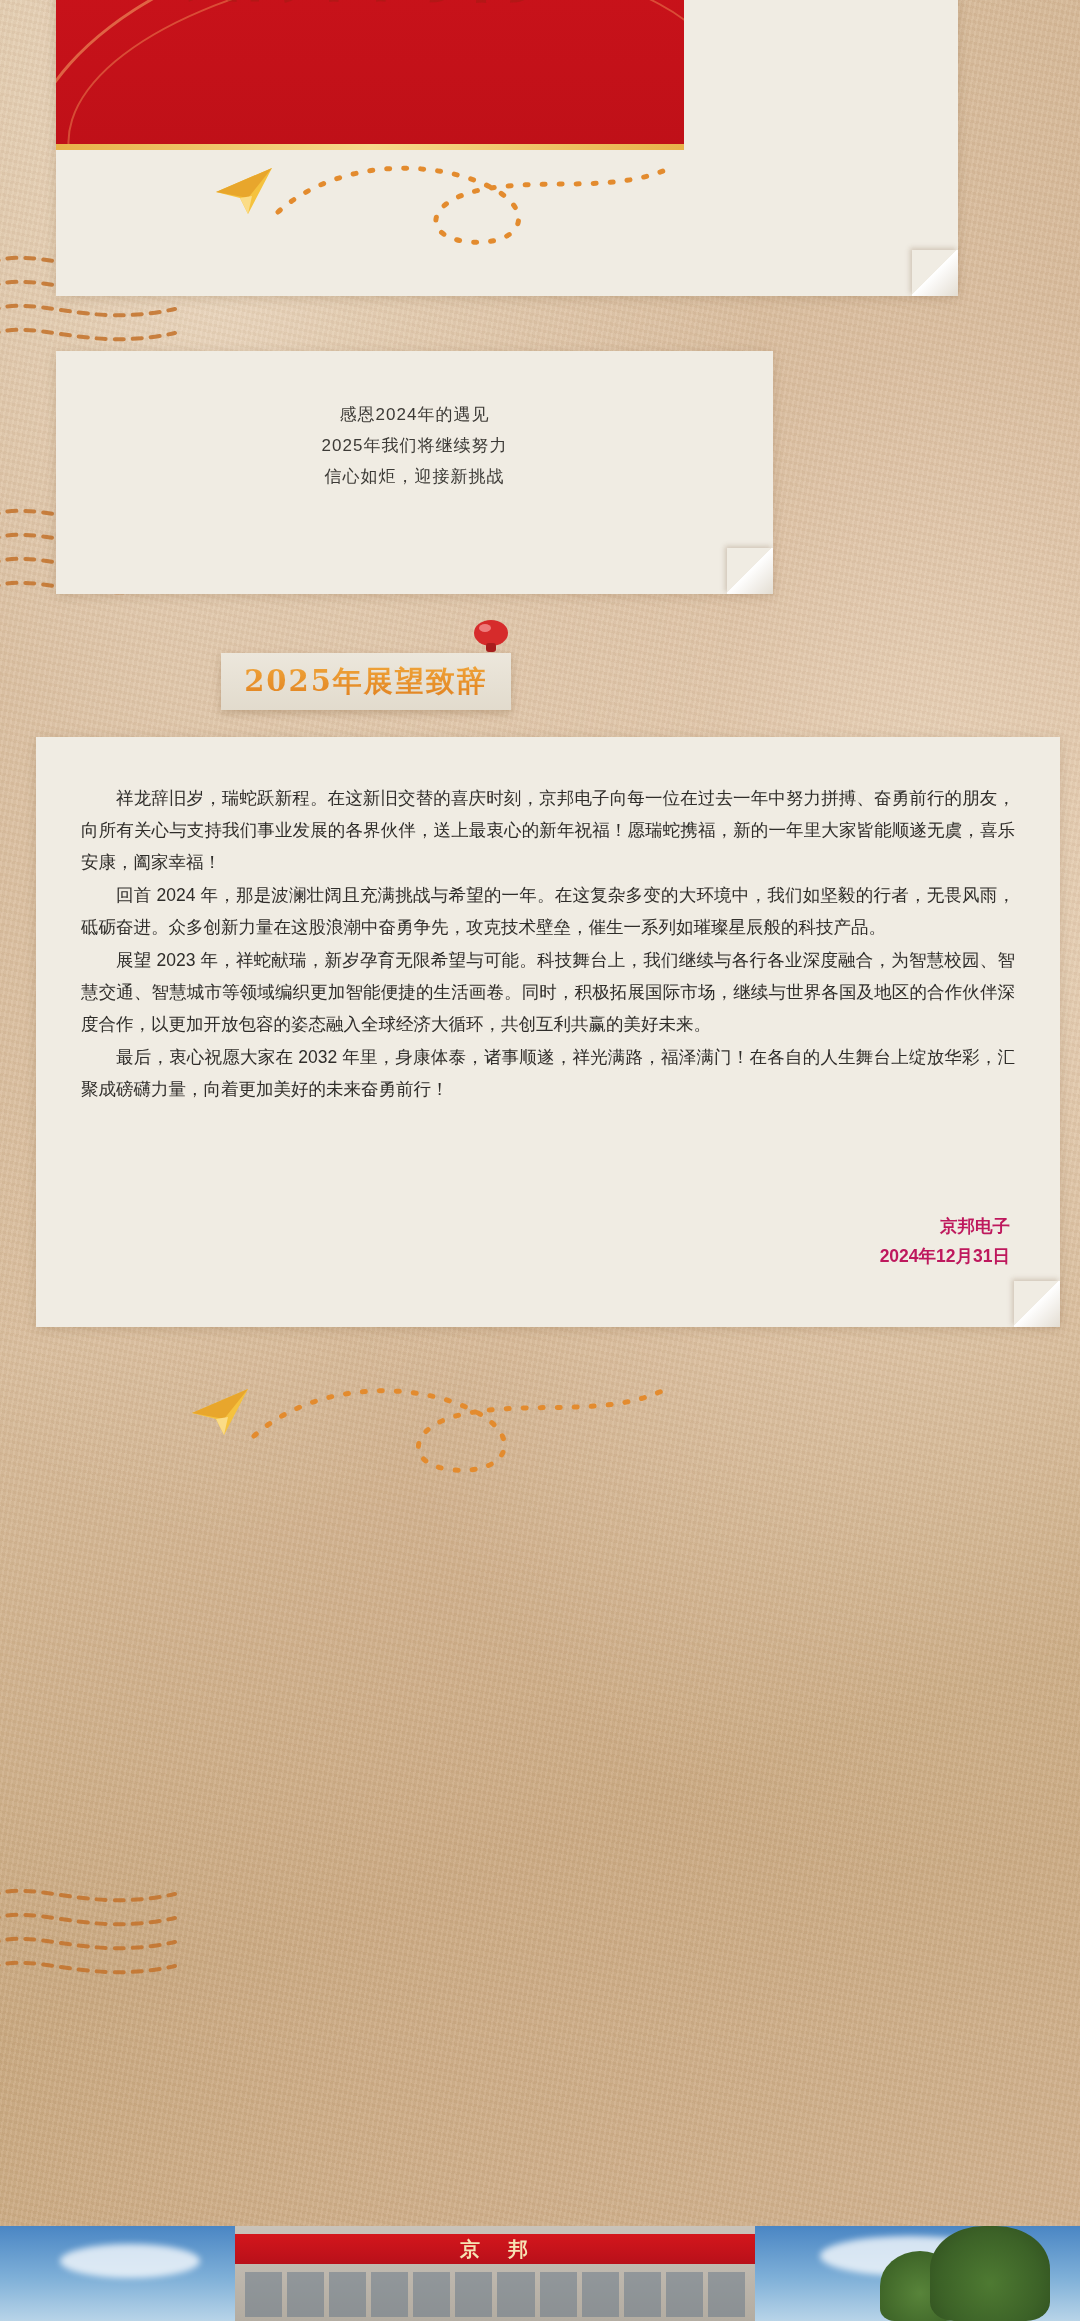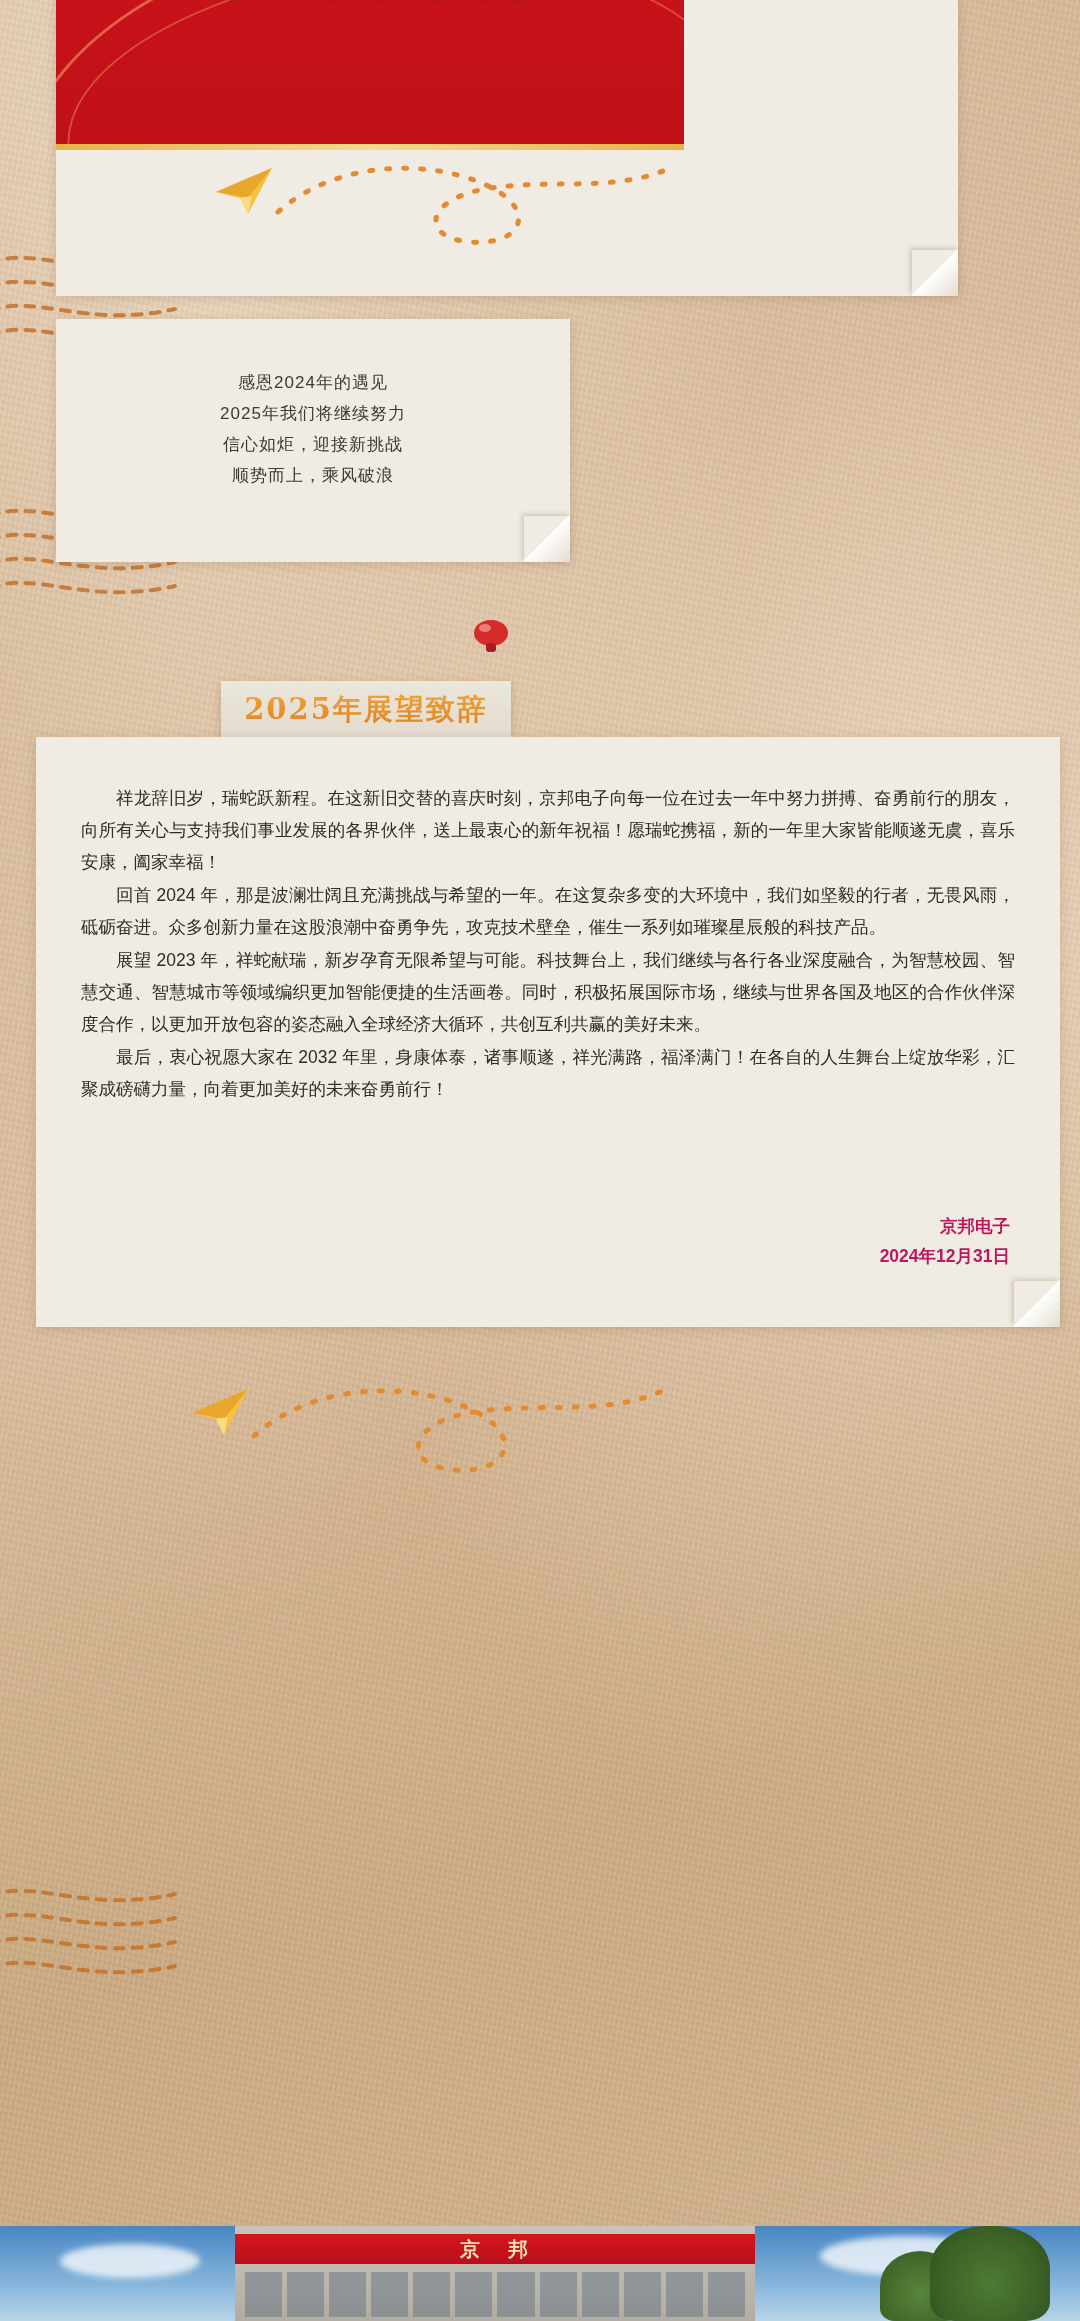--- a/index.html
+++ b/index.html
@@ -81,35 +81,35 @@
   }
   .banner-gold-bar {
     position: absolute; left: 0; bottom: 0; width: 628px; height: 6px;
     background: linear-gradient(90deg, #e8b24a, #f6d98c, #e8b24a);
   }
 
   
   .plane { position: absolute; }
 
   
-  #card-lines { left: 56px; top: 319px; width: 514px; height: 243px; }
+  #card-lines { left: 56px; top: 351px; width: 717px; height: 243px; }
   .lines-wrap {
     position: absolute; left: 0; right: 0; top: 48px;
     text-align: center;
   }
   .lines-wrap div {
     font-size: 17px;
     line-height: 31px;
     color: #3c3a36;
     letter-spacing: 1px;
   }
 
   
   #plaque {
-    position: absolute; left: 221px; top: 681px; width: 290px; height: 57px;
+    position: absolute; left: 221px; top: 653px; width: 290px; height: 57px;
     background: linear-gradient(180deg, #ece7dc 0%, #e2dbcd 100%);
     box-shadow: 0 3px 8px rgba(120,85,50,0.3);
     display: flex; align-items: center; justify-content: center;
   }
   #plaque .ptext {
     font-family: "DejaVu Serif", serif;
     font-weight: bold;
     font-size: 29px;
     letter-spacing: 2px;
     background: linear-gradient(180deg, #f0a63a 0%, #e07f1f 100%);
@@ -228,21 +228,20 @@
     <svg class="orn" style="left:218px; top:400px;" width="400" height="110" viewBox="0 0 400 110">
       <path d="M4,62 C60,12 150,8 210,34 C265,58 250,96 196,92 C148,88 150,52 206,40 C268,27 340,44 396,18" fill="none" stroke="#e38b2e" stroke-width="5" stroke-linecap="round" stroke-dasharray="3 14"></path>
     </svg>
   </div>
 
   <div class="card" id="card-lines">
     <div class="lines-wrap">
       <div>感恩2024年的遇见</div>
       <div>2025年我们将继续努力</div>
       <div>信心如炬，迎接新挑战</div>
-      <div>顺势而上，乘风破浪</div>
     </div>
   </div>
 
   <svg id="pin" viewBox="0 0 38 34">
     <ellipse cx="19" cy="14" rx="17" ry="13" fill="#d62b2b"></ellipse>
     <ellipse cx="13" cy="9" rx="6" ry="4" fill="#f28a8a" opacity="0.85"></ellipse>
     <rect x="14" y="24" width="10" height="9" rx="3" fill="#a81d1d"></rect>
   </svg>
   <div id="plaque">
     <span class="ptext">2025年展望致辞</span>

